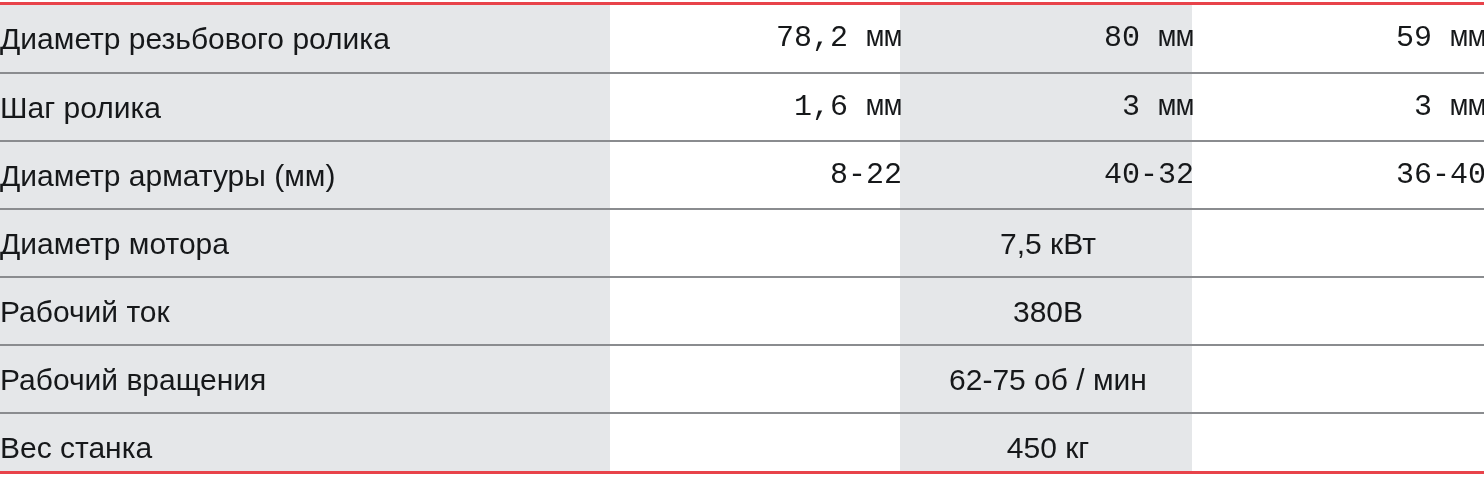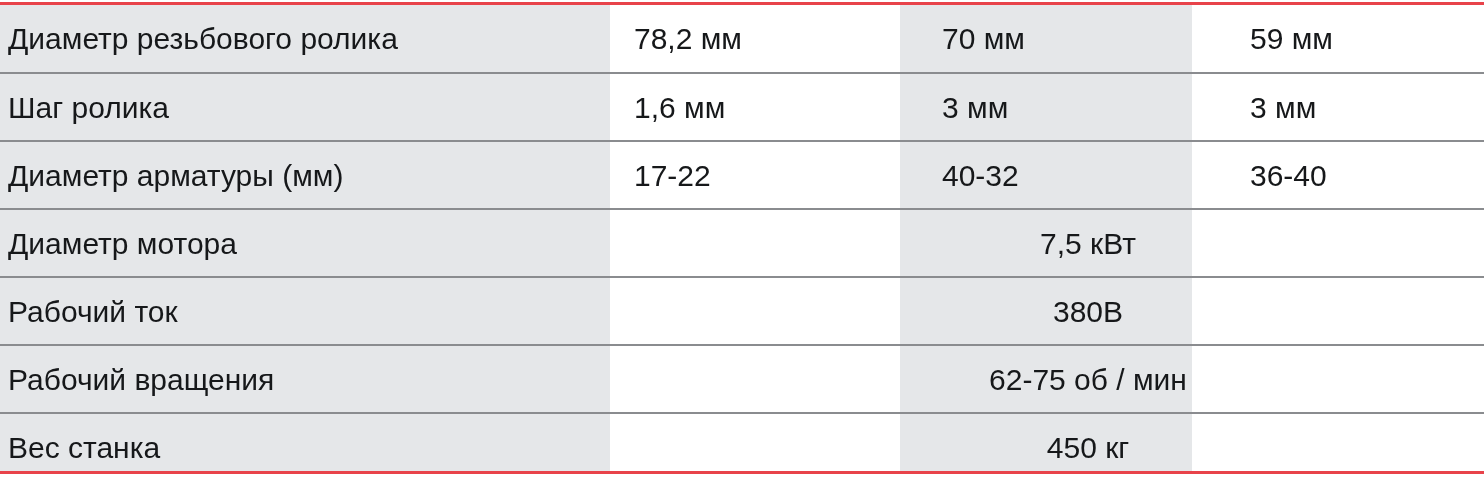--- a/index.html
+++ b/index.html
@@ -52,39 +52,40 @@
   table.spec {
     position: absolute;
     top: 5px;
     left: 0;
     width: 1484px;
     border-collapse: collapse;
     table-layout: fixed;
   }
   table.spec tr { height: 68px; }
   table.spec td {
-    padding: 8px;
+    padding: 0;
     border: 0;
     border-bottom: 2px solid #8a8c8f;
     vertical-align: middle;
     color: #16181a;
     font-size: 30px;
     line-height: 1.1;
     white-space: nowrap;
   }
   table.spec tr:last-child td { border-bottom: 0; }
 
   td.label {
     width: 610px;
     padding-left: 18px;
     text-align: left;
   }
   td.val {
     width: 292px;
-    text-align: left;
+    text-align: right;
+    font-family: Liberation Mono, monospace;
   }
   td.val.last { width: 292px; }
   td.val-span { text-align: center; }
 
   
   table.spec td { background: transparent; }
 </style>
 </head>
 <body>
 
@@ -92,32 +93,32 @@
 
   <div class="rule-red top"></div>
   <div class="band band-left"></div>
   <div class="band band-mid"></div>
 
   <table class="spec">
     <tbody id="spec-body">
         <tr>
           <td class="label">Диаметр резьбового ролика</td>
           <td class="val">78,2 мм</td>
-          <td class="val">70 мм</td>
+          <td class="val">80 мм</td>
           <td class="val last">59 мм</td>
         </tr>
         <tr>
           <td class="label">Шаг ролика</td>
           <td class="val">1,6 мм</td>
           <td class="val">3 мм</td>
           <td class="val last">3 мм</td>
         </tr>
         <tr>
           <td class="label">Диаметр арматуры (мм)</td>
-          <td class="val">17-22</td>
+          <td class="val">8-22</td>
           <td class="val">40-32</td>
           <td class="val last">36-40</td>
         </tr>
         <tr>
           <td class="label">Диаметр мотора</td>
           <td class="val-span" colspan="3">7,5 кВт</td>
         </tr>
         <tr>
           <td class="label">Рабочий ток</td>
           <td class="val-span" colspan="3">380В</td>

